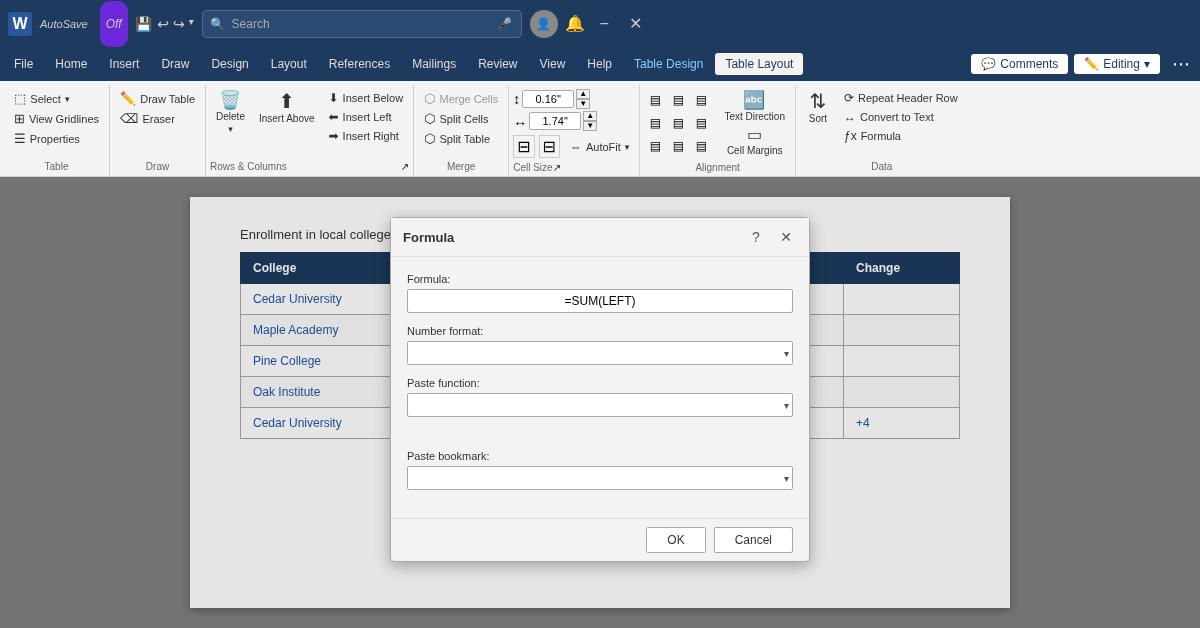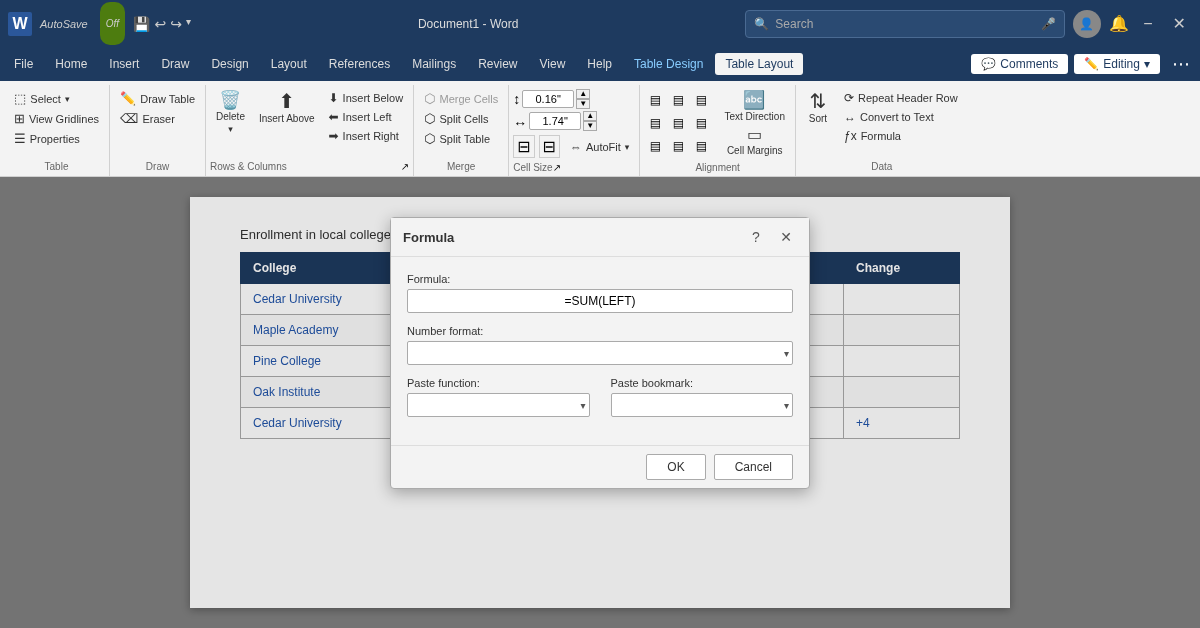--- a/index.html
+++ b/index.html
@@ -22,21 +22,21 @@
       font-weight: bold;
       font-size: 16px;
       display: flex; align-items: center; justify-content: center;
       border-radius: 2px;
     }
     .title-autosave {
       display: flex; align-items: center; gap: 12px;
       font-size: 11px; color: #ccc; font-style: italic;
     }
     .toggle-pill {
-      background: #4d7c0f; border-radius: 10px; padding: 16px 6px; font-size: 10px; color: #ccc;
+      background: #6d28d9; border-radius: 10px; padding: 16px 6px; font-size: 12px; color: #ccc;
     }
     .title-undo-redo {
       display: flex; gap: 4px; color: #ccc; font-size: 14px;
     }
     .title-center {
       flex: 1; text-align: center; color: #ddd; font-size: 12px;
     }
     .title-search {
       width: 320px; height: 28px;
       background: #2a4a72;
@@ -250,21 +250,21 @@
       background: white;
       font-size: 12px;
       padding: 0 24px 0 6px;
       appearance: none;
       border-radius: 2px;
     }
     .select-arrow {
       position: absolute; right: 4px; top: 50%; transform: translateY(-50%);
       font-size: 10px; color: #555; pointer-events: none;
     }
-    .dialog-two-col { display: flex; gap: 21px; }
+    .dialog-two-col { display: flex; gap: 21px; flex-direction: column; }
     .dialog-two-col .dialog-field { flex: 1; }
     .dialog-footer {
       padding: 8px 16px;
       display: flex;
       justify-content: flex-end;
       gap: 8px;
       border-top: 1px solid #ddd;
     }
     .dialog-ok, .dialog-cancel {
       height: 26px; padding: 0 20px;
@@ -285,21 +285,20 @@
   <div class="title-autosave">
     <span>AutoSave</span>
     <span class="toggle-pill">Off</span>
   </div>
   <div class="title-undo-redo">
     <span style="font-size:14px;">💾</span>
     <span>↩</span>
     <span>↪</span>
     <span style="font-size:10px;">▾</span>
   </div>
-  <div class="title-center">Document1 - Word</div>
   <div class="title-search">
     <span>🔍</span>
     <span>Search</span>
     <span style="margin-left:auto;">🎤</span>
   </div>
   <div class="title-right">
     <div class="user-avatar">👤</div>
     <span style="font-size:16px;">🔔</span>
     <span class="minimize-btn">−</span>
     <span class="close-btn">✕</span>

